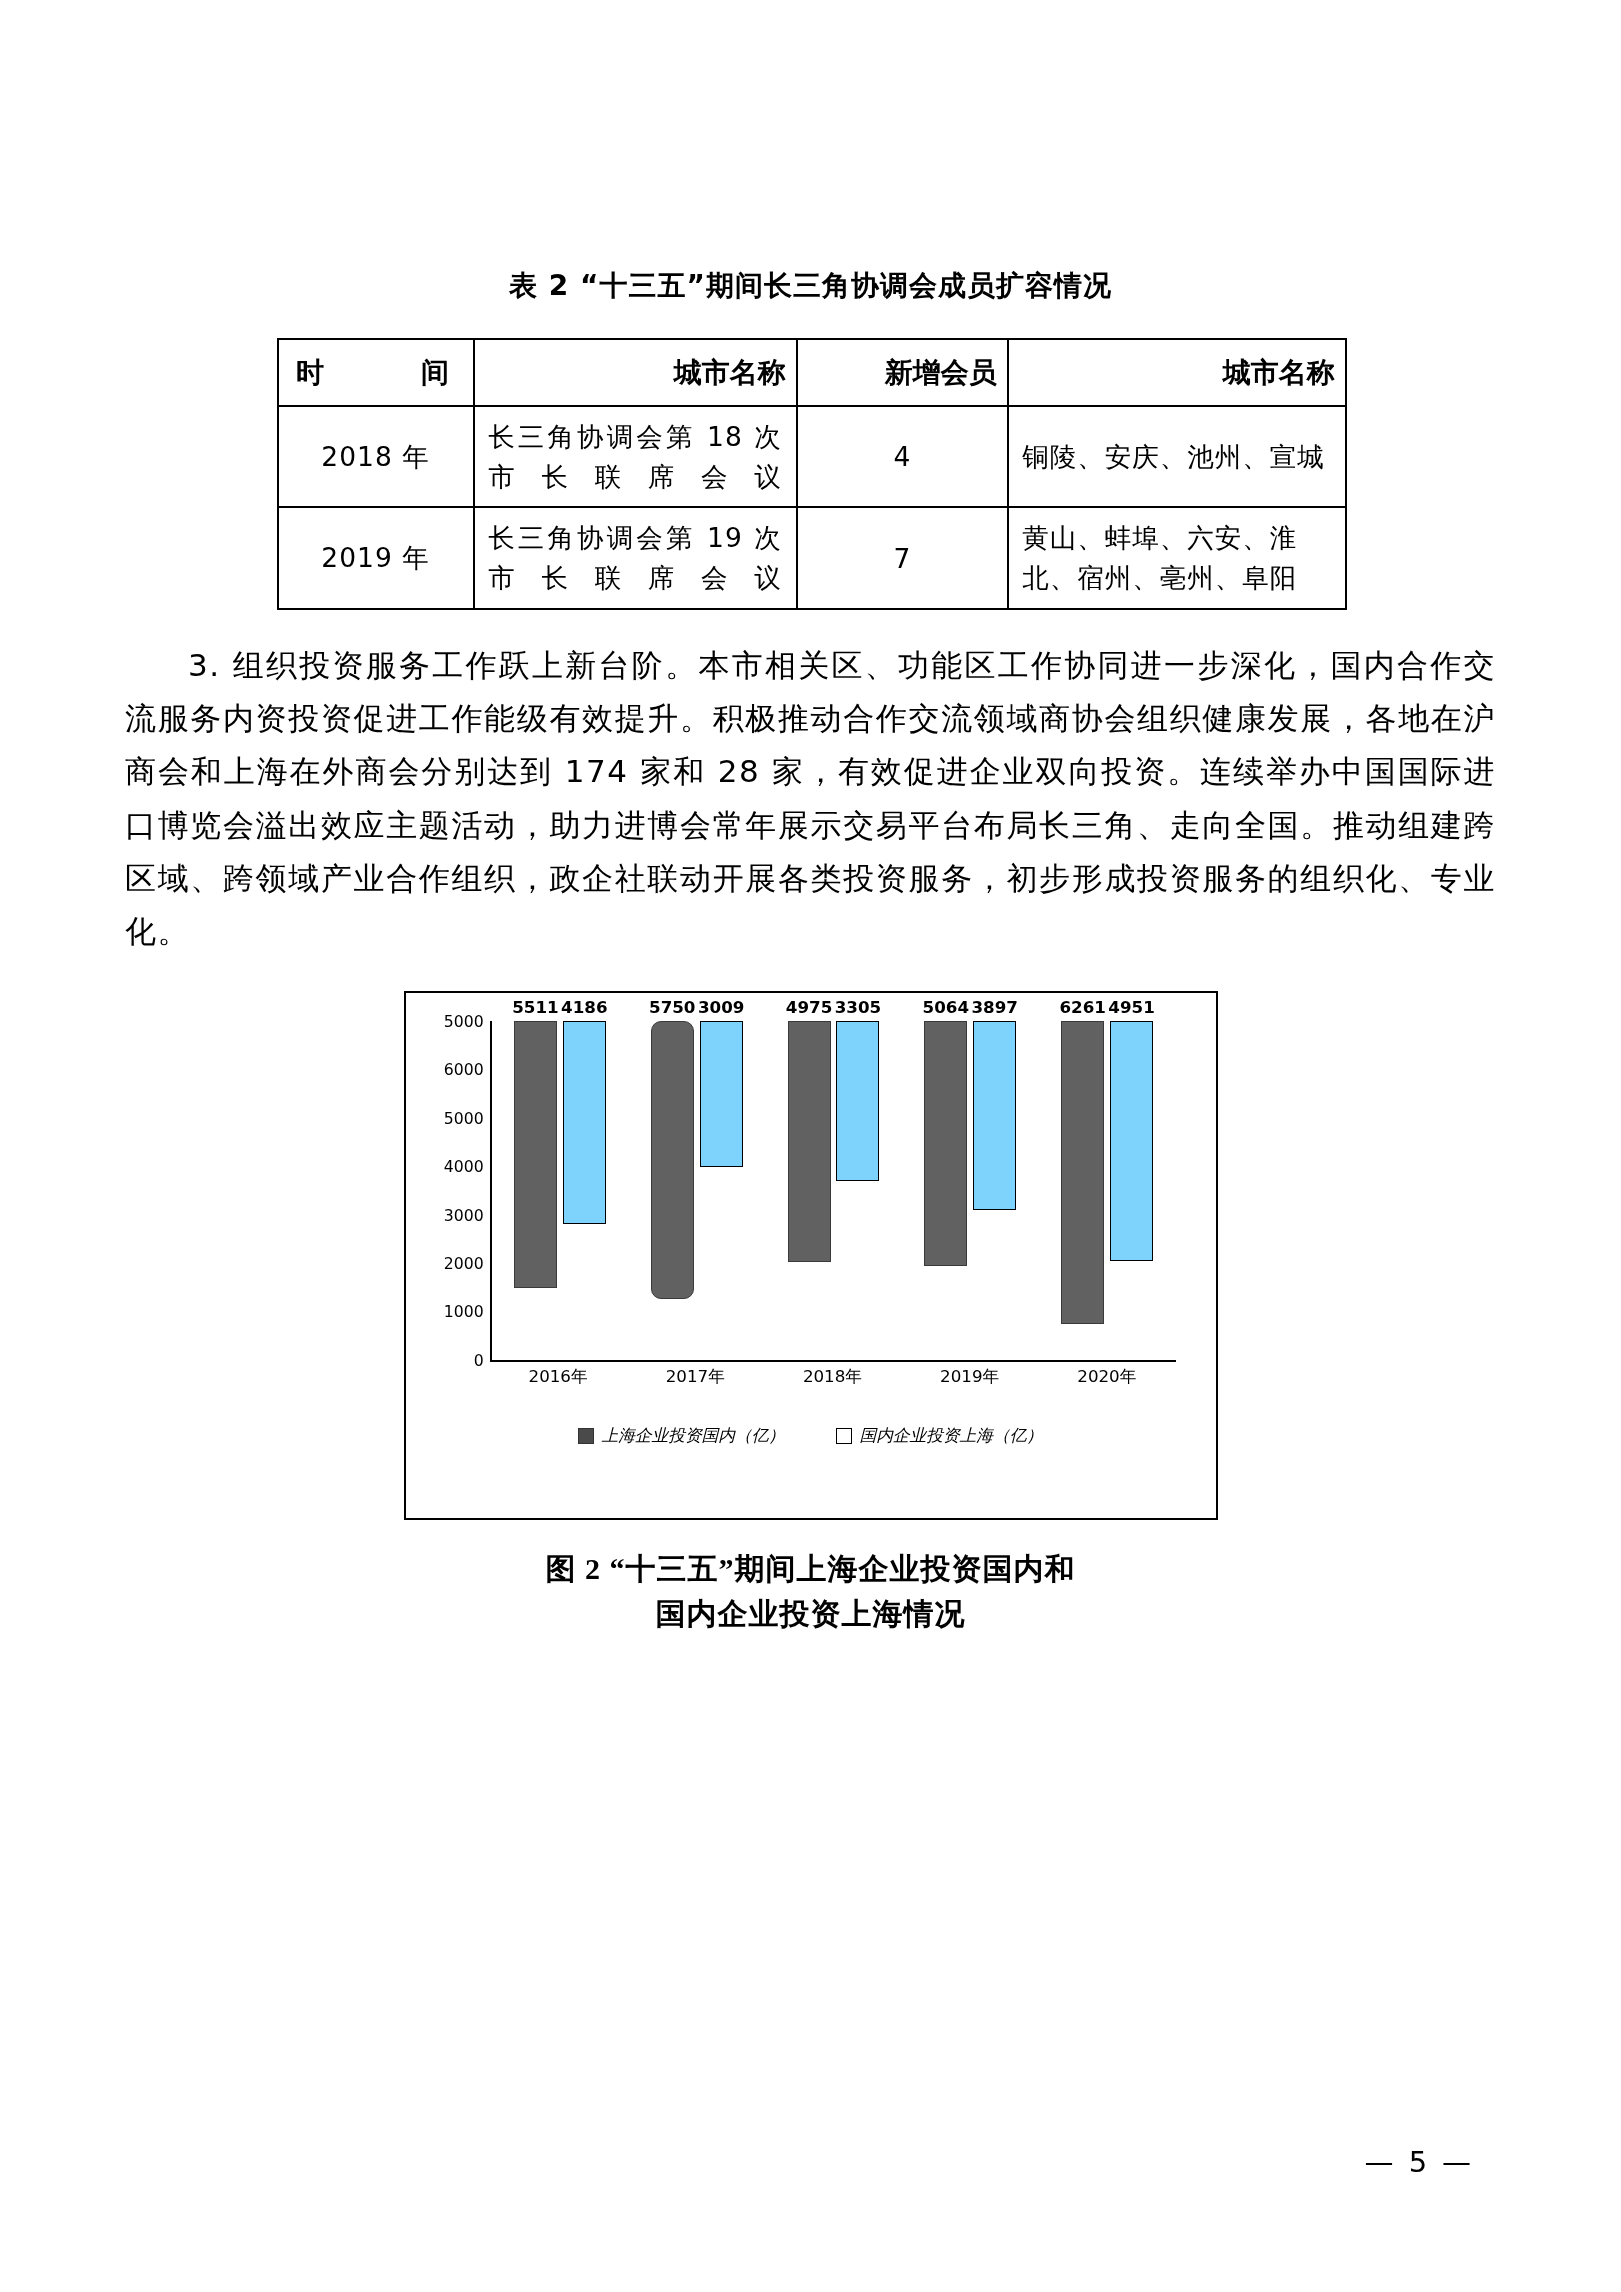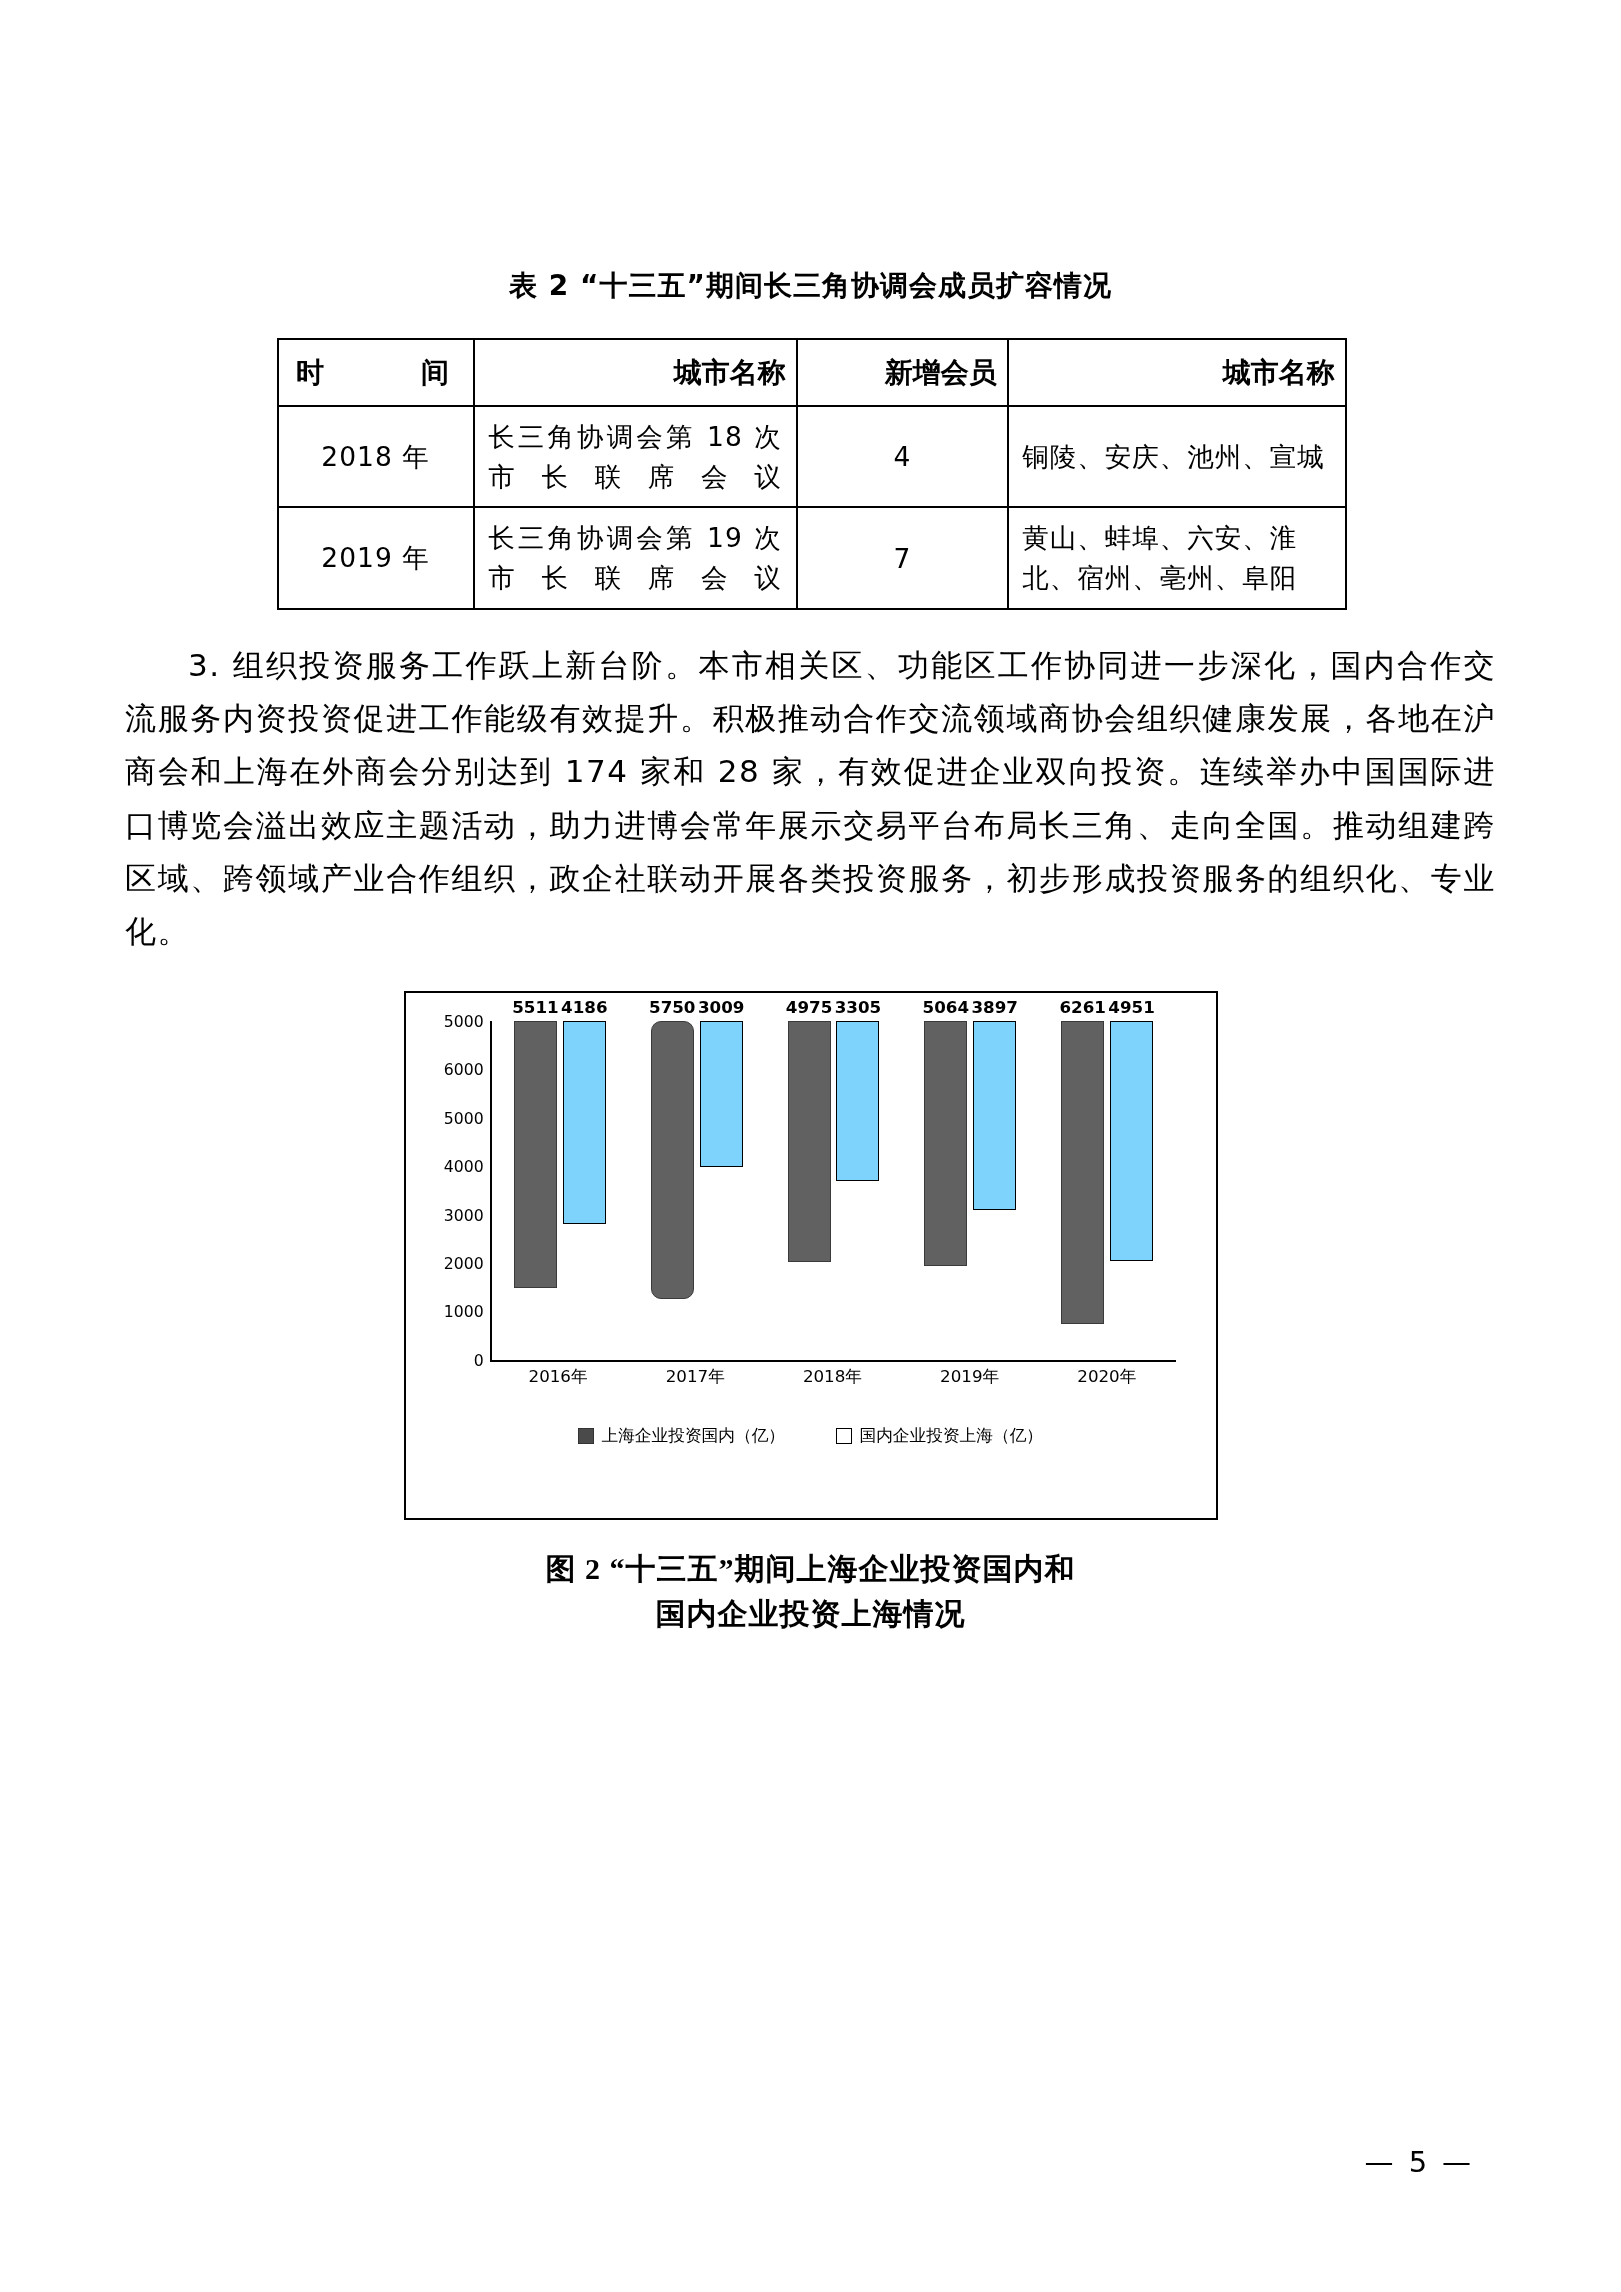--- a/index.html
+++ b/index.html
@@ -185,20 +185,21 @@
   }
   .legend {
     position: absolute;
     left: 0;
     right: 0;
     top: 431px;
     display: flex;
     justify-content: center;
     gap: 51px;
     align-items: center;
+    font-style: italic;
   }
   .legend .lg {
     display: flex;
     align-items: center;
     gap: 7.8px;
     font-size: 16.7px;
     font-family: "DejaVu Sans", "Liberation Sans", sans-serif;
   }
   .swatch {
     width: 13.7px;

